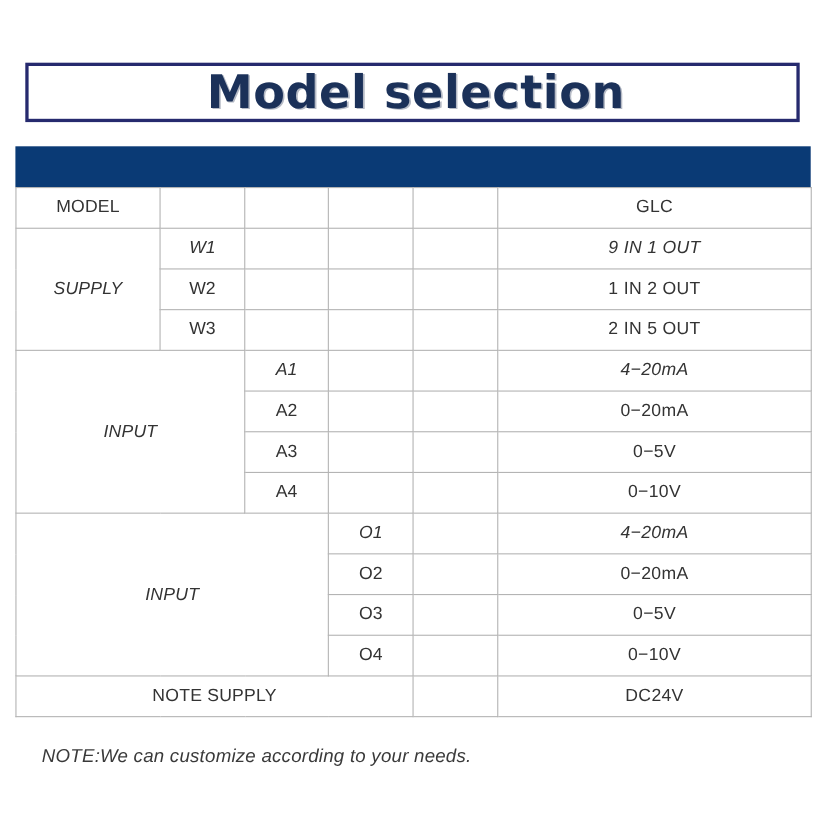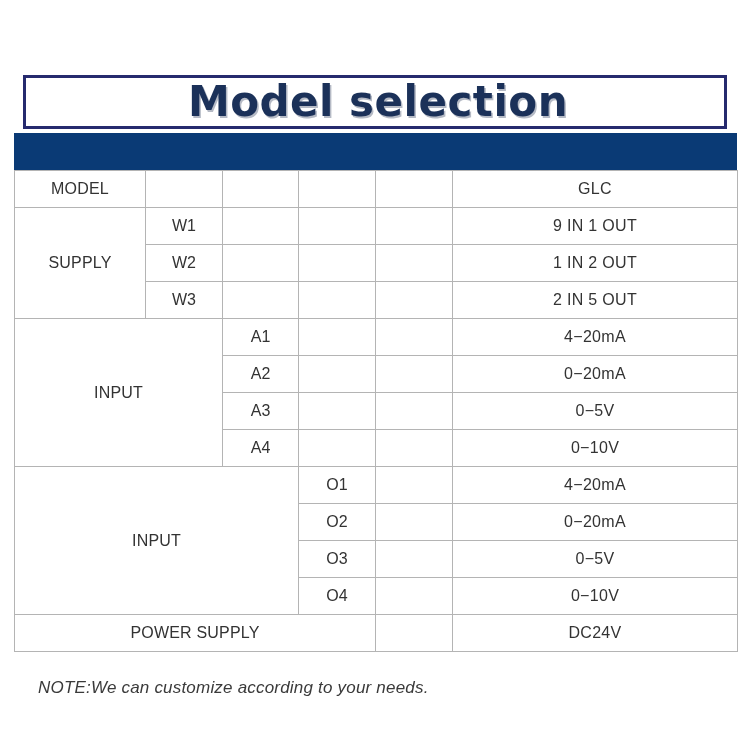--- a/index.html
+++ b/index.html
@@ -12,21 +12,21 @@
     height: 750px;
     font-family: "Liberation Sans", sans-serif;
     position: relative;
     overflow: hidden;
   }
 
   
   #title-box {
     position: absolute;
     left: 23px;
-    top: 75px;
+    top: 57px;
     width: 704px;
     height: 54px;
     border: 3px solid #262a6e;
     box-sizing: border-box;
     background: #ffffff;
   }
   #title-text {
     position: absolute;
     left: 0;
     top: 0;
@@ -88,21 +88,21 @@
   td.val {
     color: #3a3a3a;
     font-size: 17px;
     letter-spacing: 0.3px;
   }
   td.sub {
     color: #3a3a3a;
     font-size: 17px;
   }
   
-  tr.sec-top > td { border-top: 1.6px solid #1a1a1a; }
+  tr.sec-top > td { border-top: 1.6px solid #1a1a1a; font-style: italic; }
   tr.sec-bot > td { border-bottom: 1.6px solid #1a1a1a; }
   td.edge-l { border-left: 1.6px solid #1a1a1a; }
   td.edge-r { border-right: 1.6px solid #1a1a1a; }
   td.blank { }
 
   tr.r-model td { height: 42px; border-radius: 7px; }
   tr.r-ps td { height: 43px; }
 
   
   #note {
@@ -211,20 +211,20 @@
       <td class="blank"></td>
       <td class="val edge-r">0−5V</td>
     </tr>
     <tr class="sec-bot">
       <td class="sub">O4</td>
       <td class="blank"></td>
       <td class="val edge-r">0−10V</td>
     </tr>
 
     <tr class="r-ps sec-bot">
-      <td class="lbl edge-l" colspan="4">POWER SUPPLY</td>
+      <td class="lbl edge-l" colspan="4">NOTE SUPPLY</td>
       <td class="blank"></td>
       <td class="val edge-r">DC24V</td>
     </tr>
   </tbody>
 </table>
 
 <div id="note">NOTE:We can customize according to your needs.</div>
 
 </body></html>

